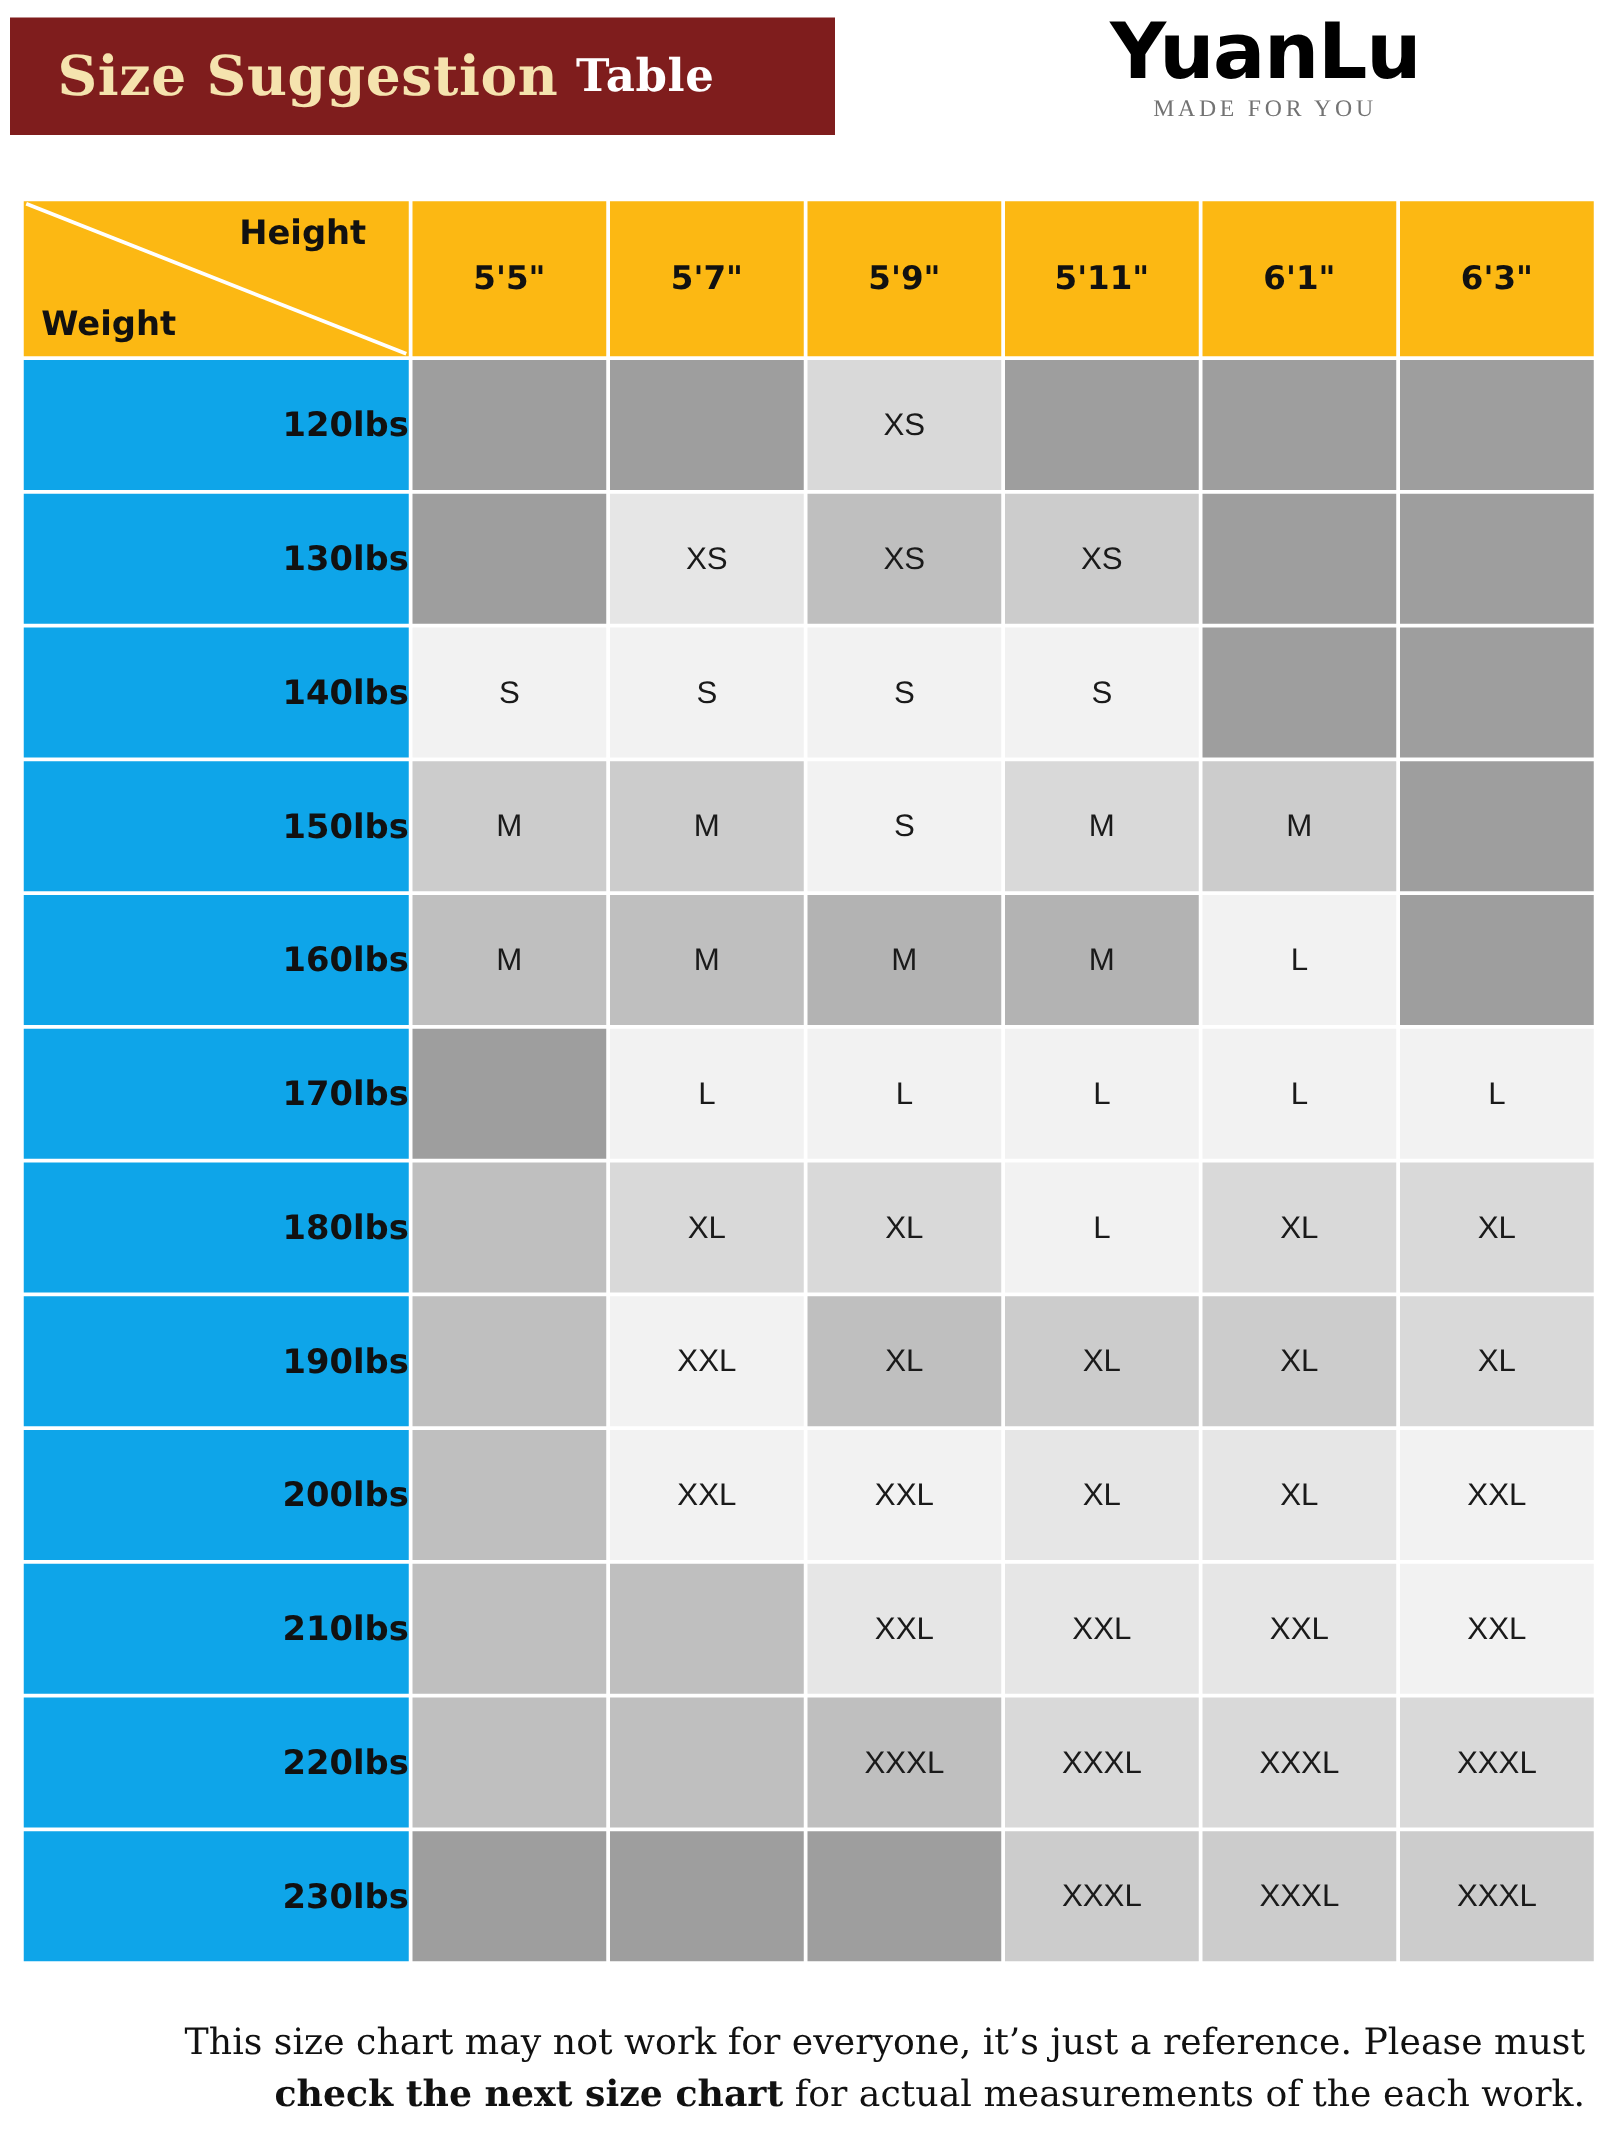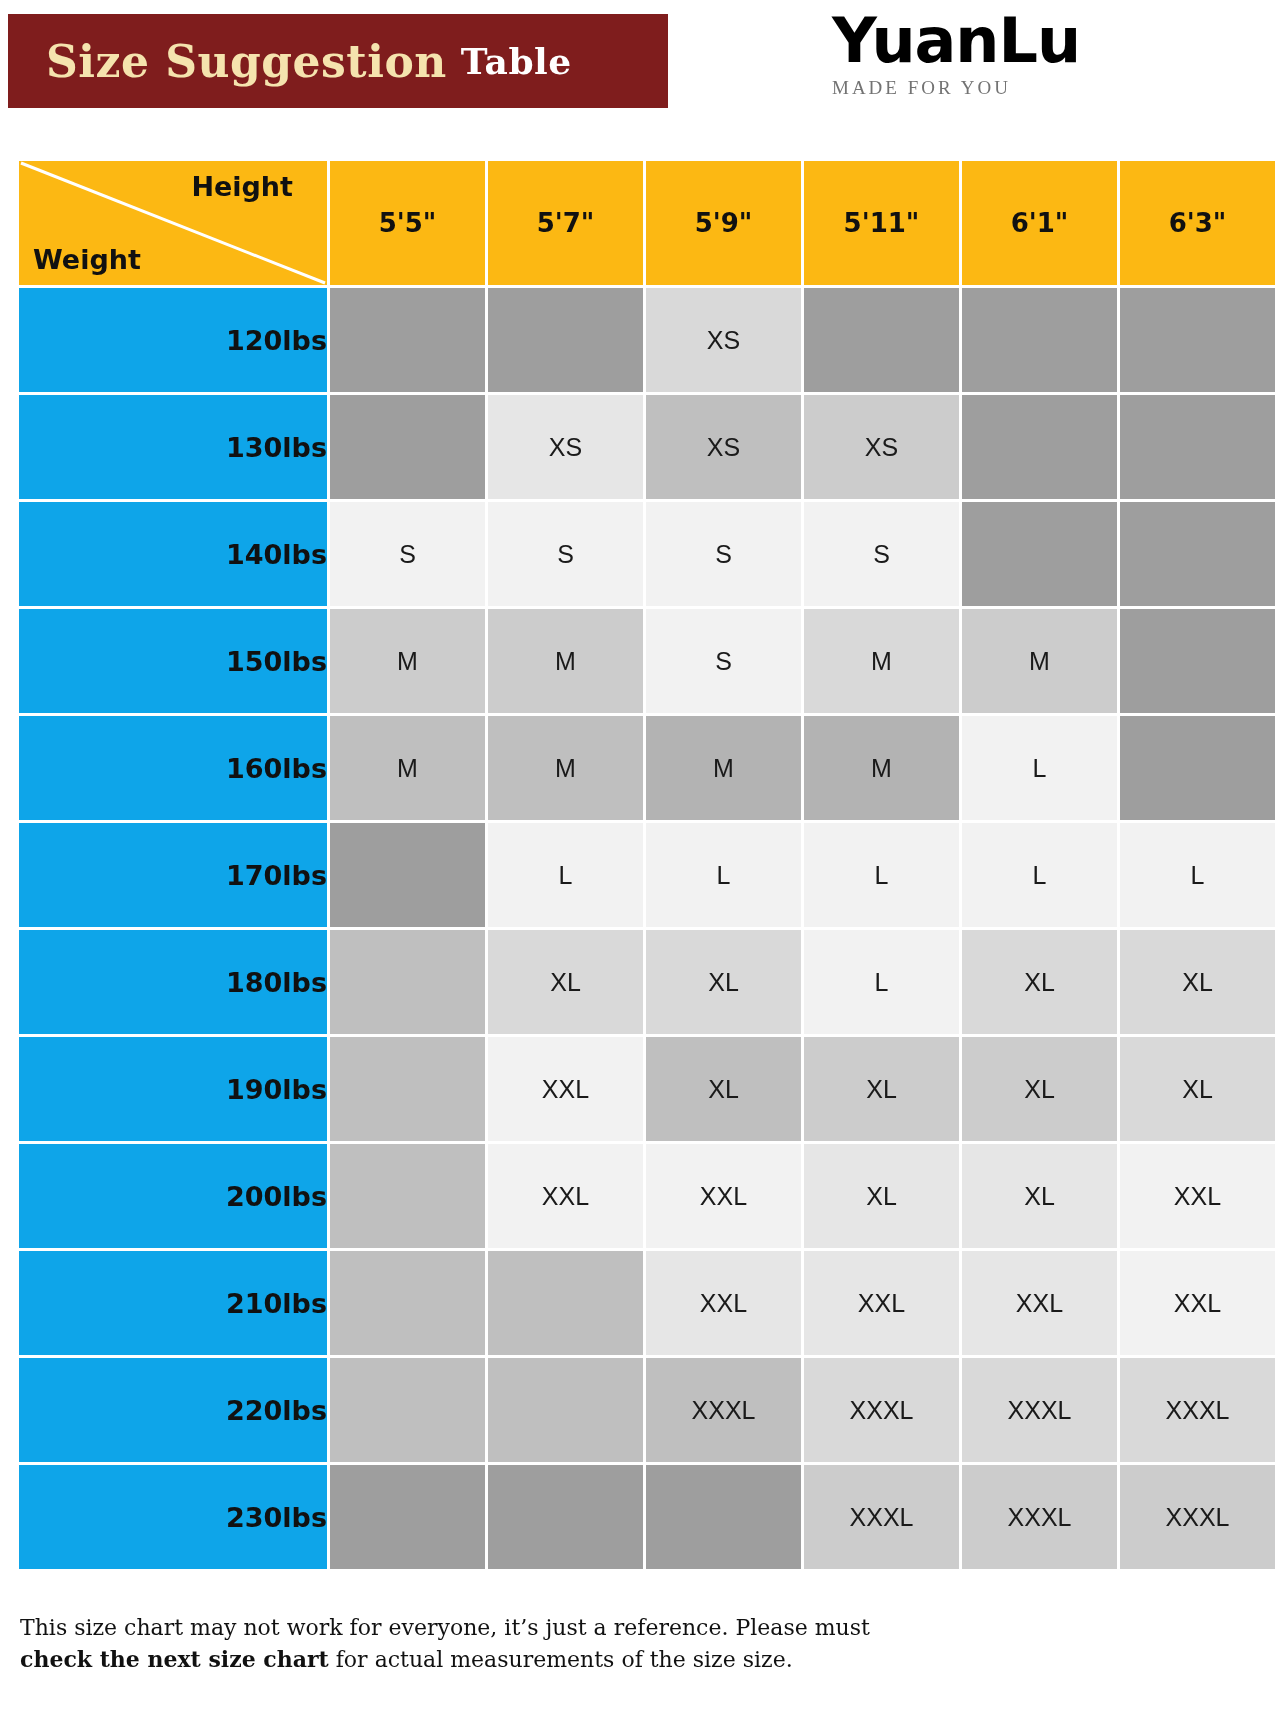--- a/index.html
+++ b/index.html
@@ -44,21 +44,21 @@
     font-family: "DejaVu Serif", serif;
     font-weight: bold;
     font-size: 36px;
     margin-left: 14px;
     letter-spacing: 0.5px;
   }
   .brand-wrap {
     position: absolute;
     right: 88px;
     top: 8px;
-    text-align: left;
+    text-align: center;
     width: 360px;
   }
   .brand-name {
     font-family: "DejaVu Sans", sans-serif;
     font-weight: bold;
     font-size: 62px;
     color: #000000;
     line-height: 1.05;
     letter-spacing: -1px;
   }
@@ -157,23 +157,24 @@
 
   
   .footer {
     position: absolute;
     left: 20px;
     top: 1612px;
     width: 1248px;
   }
   .foot-line {
     font-family: "DejaVu Serif", serif;
-    font-size: 22px;
+    font-size: 29px;
     color: #111;
     line-height: 1.45;
+    text-align: right;
   }
   .foot-strong {
     font-weight: bold;
   }
 </style>
 </head>
 <body>
 
 <div class="header">
   <div class="title-banner">
@@ -326,15 +327,15 @@
         <td class="cell sh-d">XXXL</td>
         <td class="cell sh-d">XXXL</td>
       </tr>
     </tbody>
   </table>
 </div>
 
 <div class="footer">
   <div class="foot-line">This size chart may not work for everyone, it’s just a reference. Please must</div>
   <div class="foot-line">
-    <span class="foot-strong">check the next size chart</span><span> for actual measurements of the size size.</span>
+    <span class="foot-strong">check the next size chart</span><span> for actual measurements of the each work.</span>
   </div>
 </div>
 
 </body></html>

